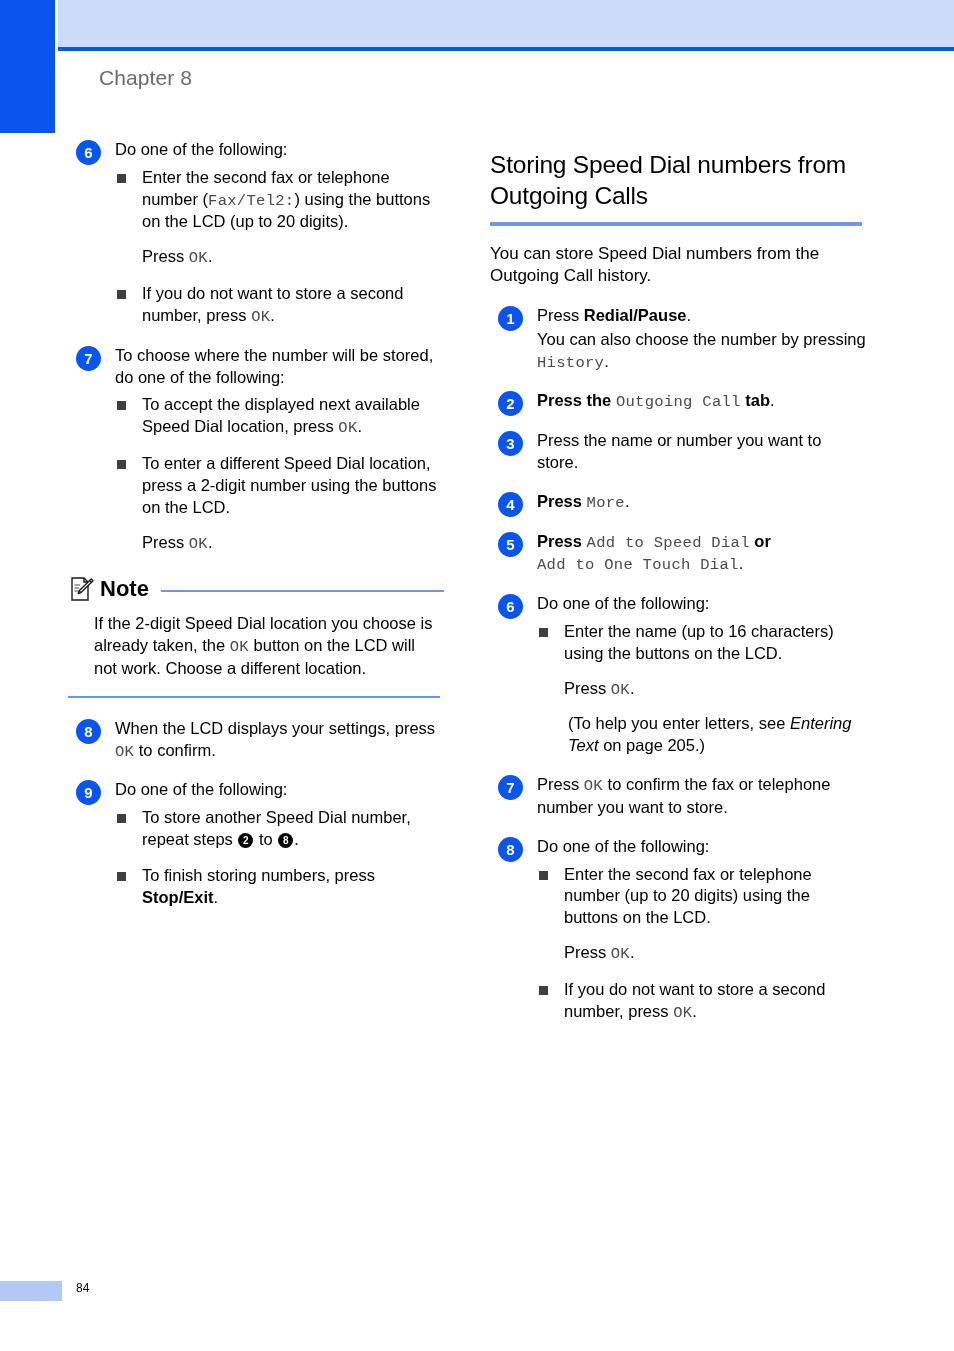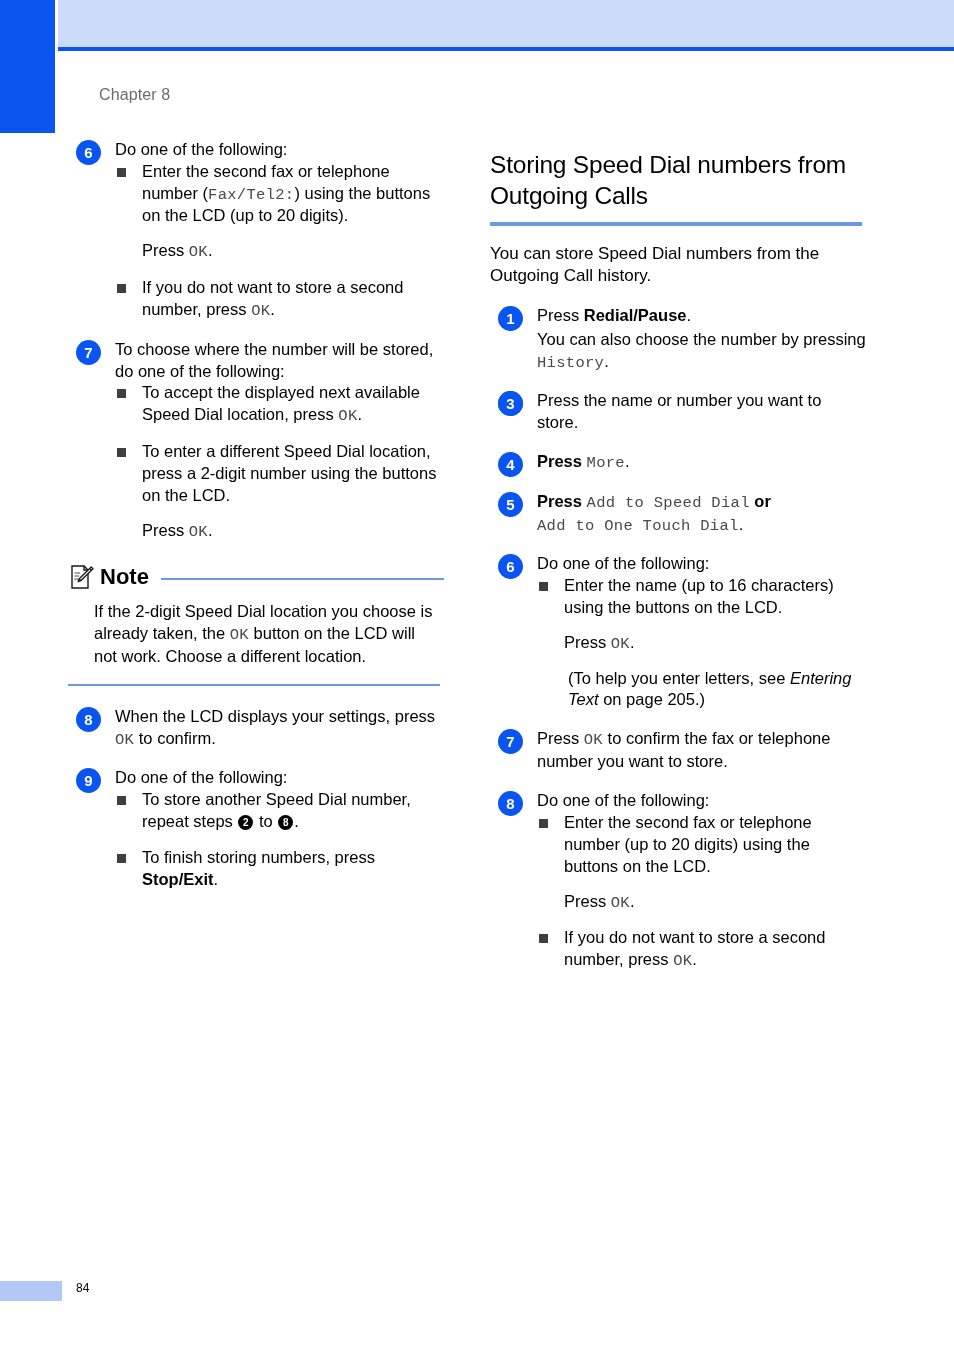--- a/index.html
+++ b/index.html
@@ -37,22 +37,22 @@
     position: absolute;
     left: 0;
     top: 0;
     width: 55px;
     height: 133px;
     background: #0a55f0;
   }
   .chapter-label {
     position: absolute;
     left: 99px;
-    top: 86px;
-    font-size: 16px;
+    top: 66px;
+    font-size: 21px;
     color: #6b6b6b;
     letter-spacing: 0.1px;
   }
   .footer-tab {
     position: absolute;
     left: 0;
     top: 1281px;
     width: 62px;
     height: 20px;
     background: #b3c9f5;
@@ -119,21 +119,21 @@
   .step-body {
     font-size: 16.5px;
     line-height: 1.33;
   }
   .step-body > p { margin: 0; }
   .step-body > p + p { margin-top: 2px; }
 
   
   .bullets {
     list-style: none;
-    margin: 0 0 0 0;
+    margin: 6px 0 0 0;
     padding: 0;
   }
   .bullets > li {
     position: relative;
     padding-left: 27px;
     margin-bottom: 14px;
     font-size: 16.5px;
     line-height: 1.33;
   }
   .bullets > li:last-child { margin-bottom: 0; }
@@ -322,20 +322,23 @@
   <div class="step">
     <div class="step-marker">1</div>
     <div class="step-body">
       <p><span>Press </span><span class="b">Redial/Pause</span><span>.</span></p>
       <p><span>You can also choose the number by pressing </span><span class="mono">History</span><span>.</span></p>
     </div>
   </div>
 
   <div class="step">
     <div class="step-marker">2</div>
+    <div class="step-body">
+      <p><span class="b">Press the </span><span class="mono">Outgoing Call</span><span class="b"> tab</span><span>.</span></p>
+    </div>
   </div>
 
   <div class="step">
     <div class="step-marker">3</div>
     <div class="step-body">
       <p>Press the name or number you want to store.</p>
     </div>
   </div>
 
   <div class="step">

